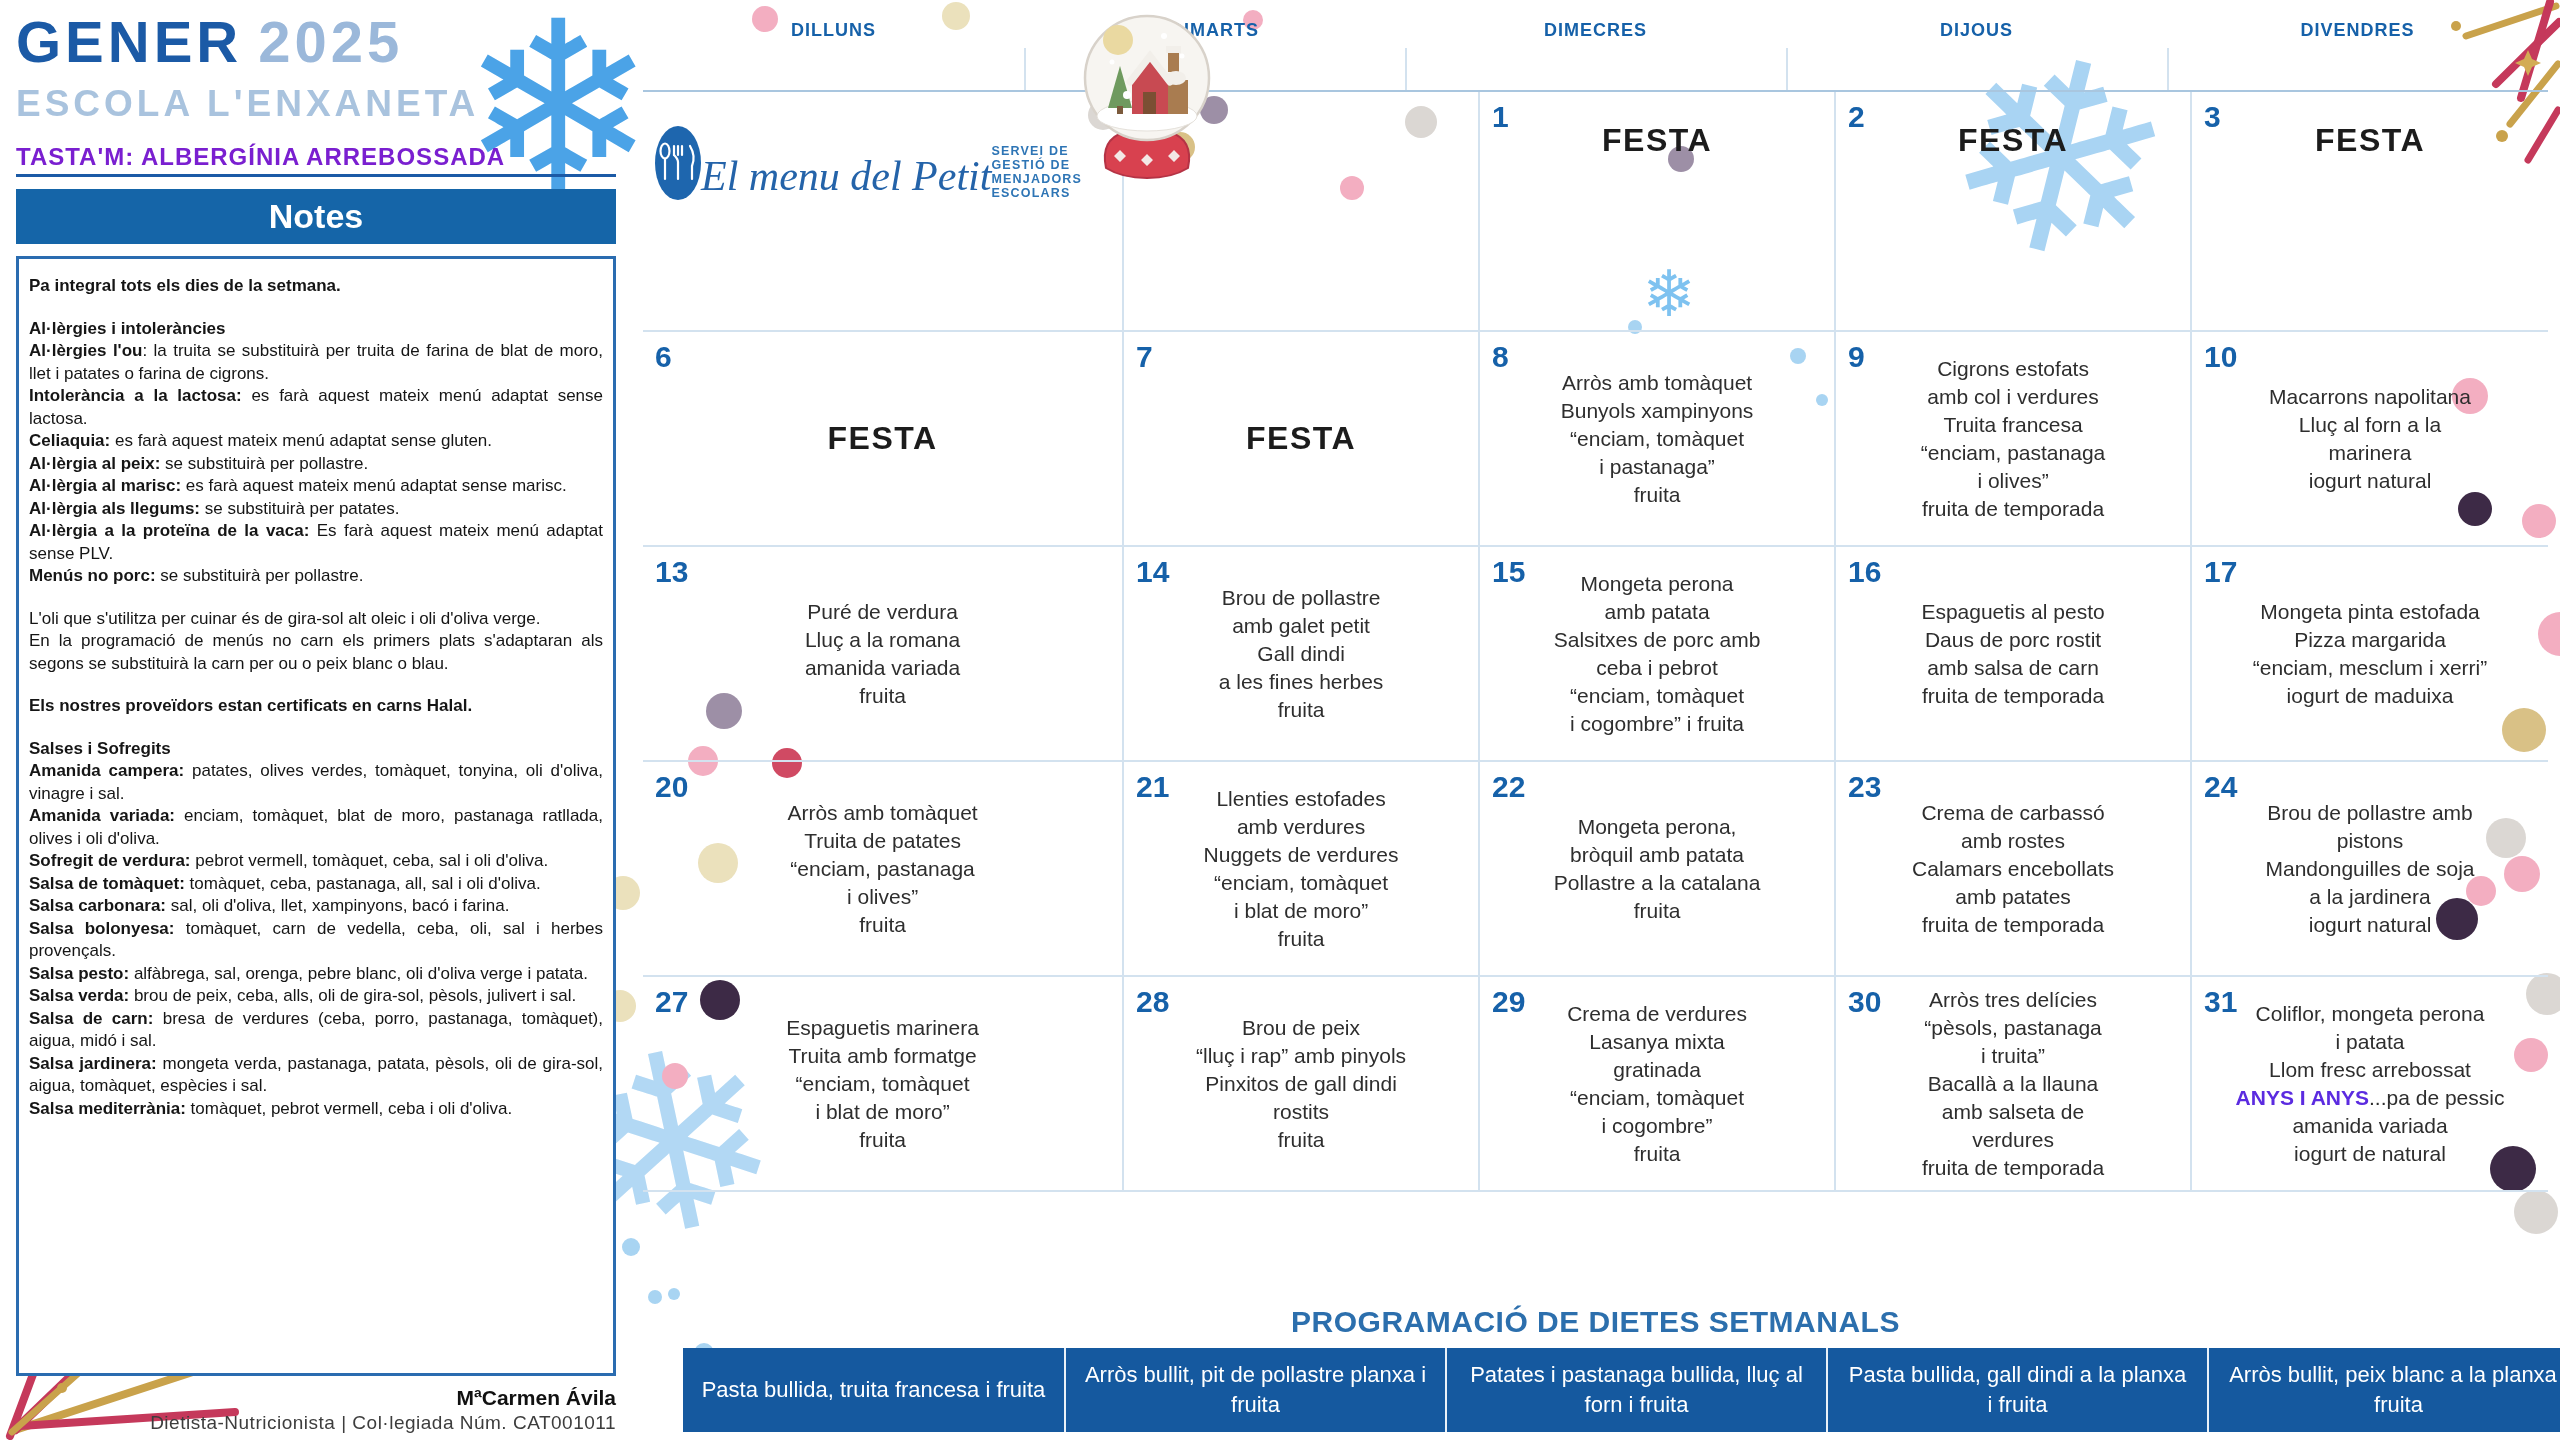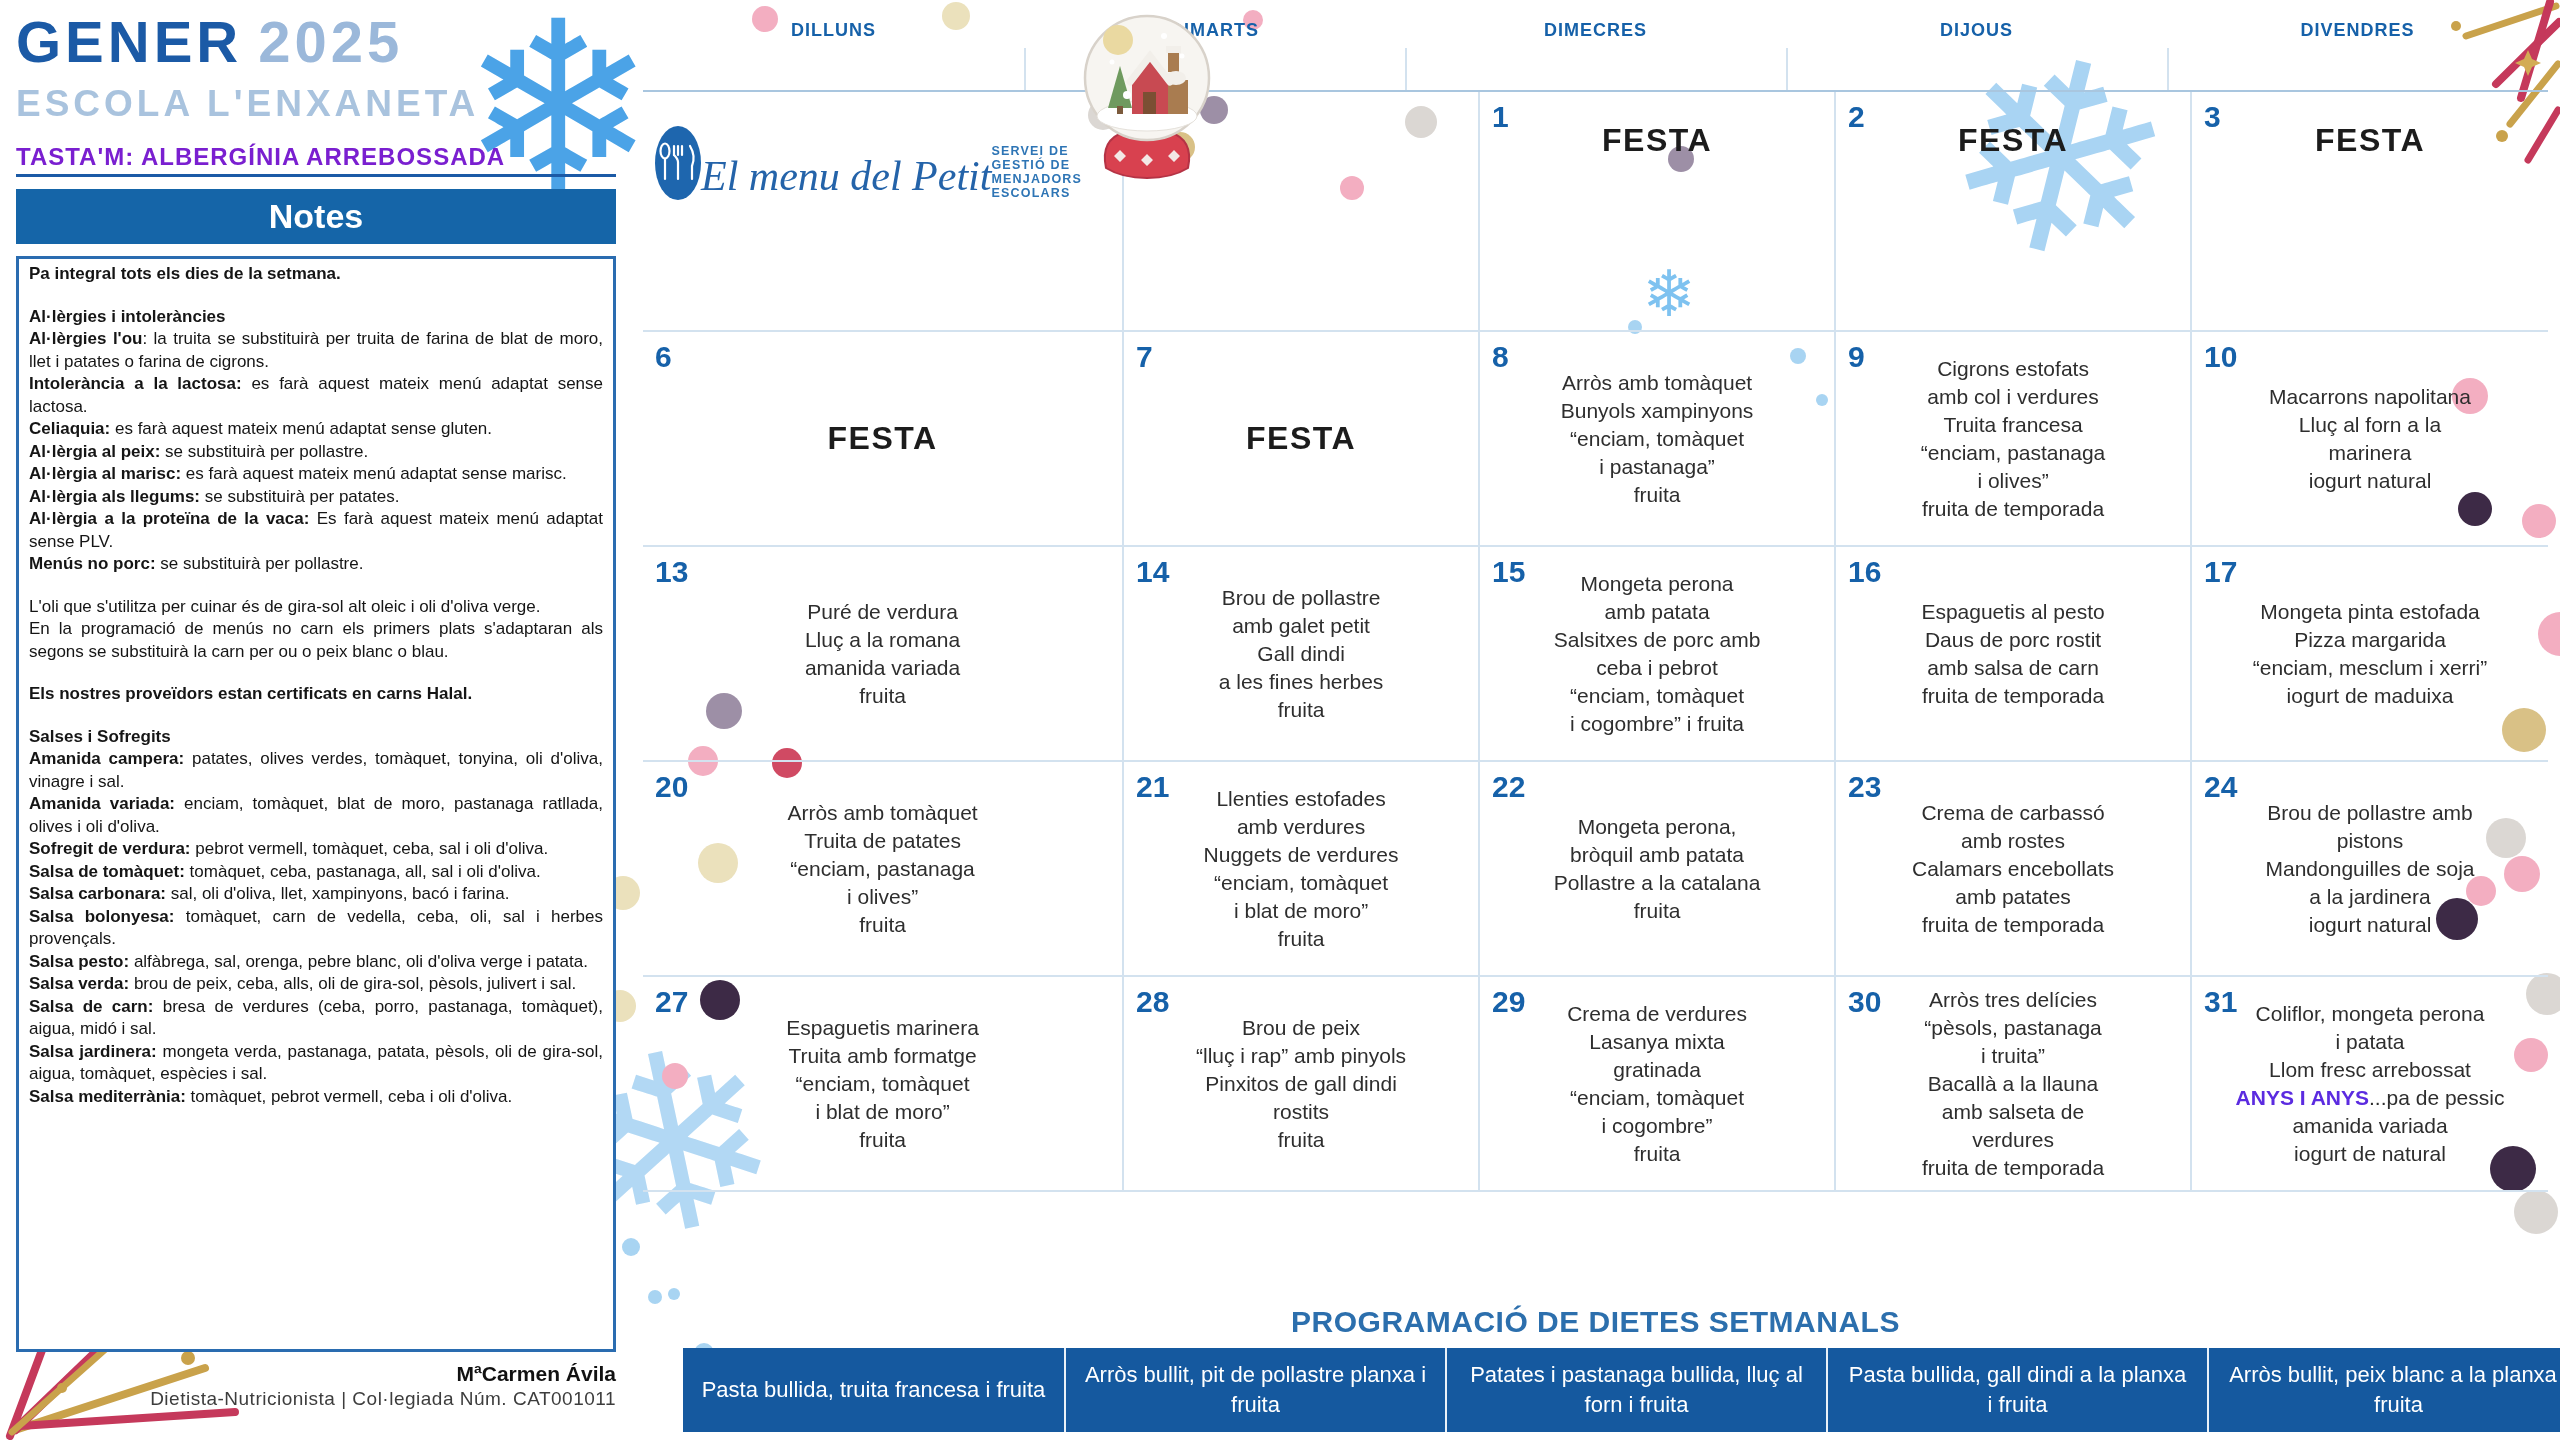--- a/index.html
+++ b/index.html
@@ -17,21 +17,21 @@
 
   
   .sidebar{position:absolute;left:16px;top:12px;width:600px;z-index:2;}
   .month-row{font-weight:800;font-size:58px;line-height:60px;letter-spacing:4px;}
   .month{color:#1B5AA6}.year{color:#9BB8DA;margin-left:16px}
   .school{margin-top:10px;font-size:37px;line-height:44px;font-weight:700;color:#A9C3DE;letter-spacing:4px;}
   .tastam{margin-top:14px;font-size:24px;line-height:34px;font-weight:700;color:#7A1FD0;
           letter-spacing:1px;border-bottom:3px solid #1B5AA6;}
   .notes-header{margin-top:12px;background:#1565A8;color:#fff;text-align:center;
                 font-size:34px;font-weight:700;padding:8px 0;}
-  .notes-box{margin-top:12px;border:3px solid #2A6CB0;background:#fff;padding:4px 10px;
+  .notes-box{margin-top:12px;border:3px solid #2A6CB0;background:#fff;padding:16px 10px;
              height:1082px;font-size:17px;line-height:22.5px;color:#151515;
              text-align:justify;overflow:hidden;}
   .note-line{margin:0;}
   .note-spacer{height:20px;}
   .signature{margin-top:10px;text-align:right;}
   .sig-name{font-weight:700;font-size:21px;color:#111;}
   .sig-creds{font-size:19px;color:#3d3d3d;letter-spacing:.5px;margin-top:2px;}
 
   
   .calendar{position:absolute;left:643px;top:0;width:1905px;z-index:2;}

